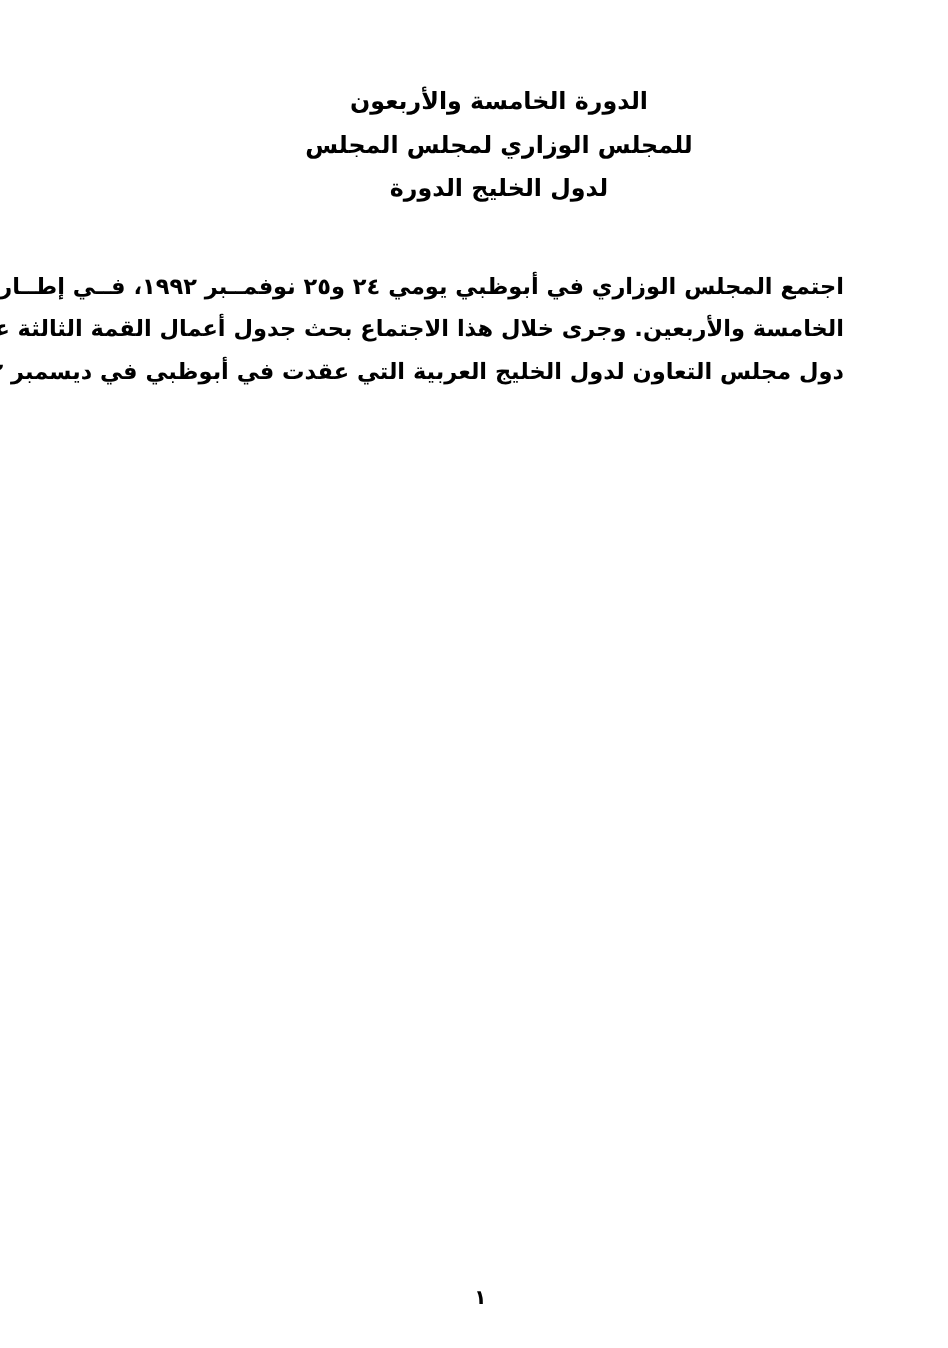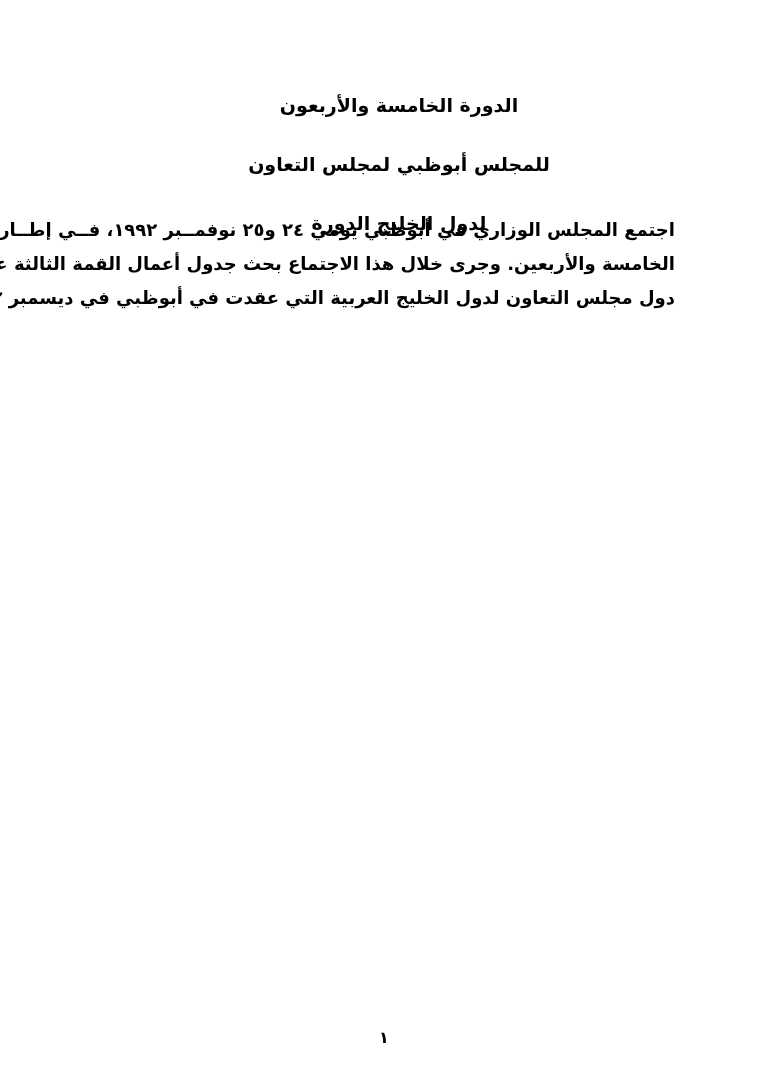--- a/index.html
+++ b/index.html
@@ -22,21 +22,20 @@
     top: 64px;
     left: 40px;   
     right: 0;
     text-align: center;
     font-size: 19px;
     font-weight: bold;
     line-height: 35px;
   }
   .title-line {
     white-space: nowrap;
-    margin-top: 24px;
   }
   .body-block {
     position: absolute;
     top: 213px;
     right: 83px;
     left: 93px;
     font-size: 18px;
     font-weight: bold;
     line-height: 34px;
     direction: rtl;
@@ -61,21 +60,21 @@
     line-height: 20px;
   }
 </style>
 </head>
 <body>
 
 <div class="page">
 
   <div class="title-block">
     <div class="title-line">الدورة الخامسة والأربعون</div>
-    <div class="title-line">للمجلس أبوظبي لمجلس التعاون</div>
+    <div class="title-line">للمجلس الوزاري لمجلس المجلس</div>
     <div class="title-line">لدول الخليج الدورة</div>
   </div>
 
   <div class="body-block">
     <div class="body-line">اجتمع المجلس الوزاري في أبوظبي يومي ٢٤ و٢٥ نوفمــبر ١٩٩٢، فــي إطــار دورتــه</div>
     <div class="body-line">الخامسة والأربعين. وجرى خلال هذا الاجتماع بحث جدول أعمال القمة الثالثة عشرة لقــادة</div>
     <div class="body-line last">دول مجلس التعاون لدول الخليج العربية التي عقدت في أبوظبي في ديسمبر ١٩٩٢.</div>
   </div>
 
   <div class="page-number">١</div>

